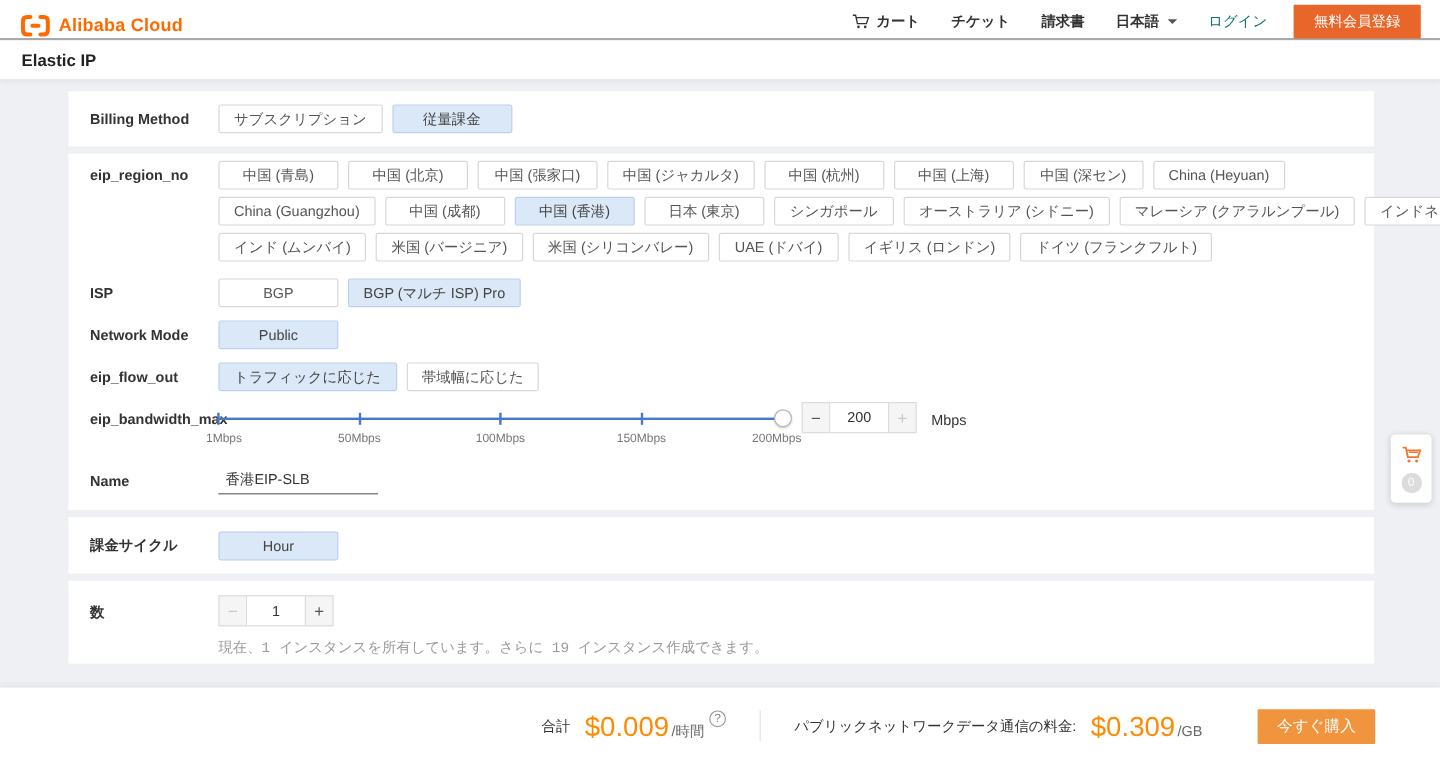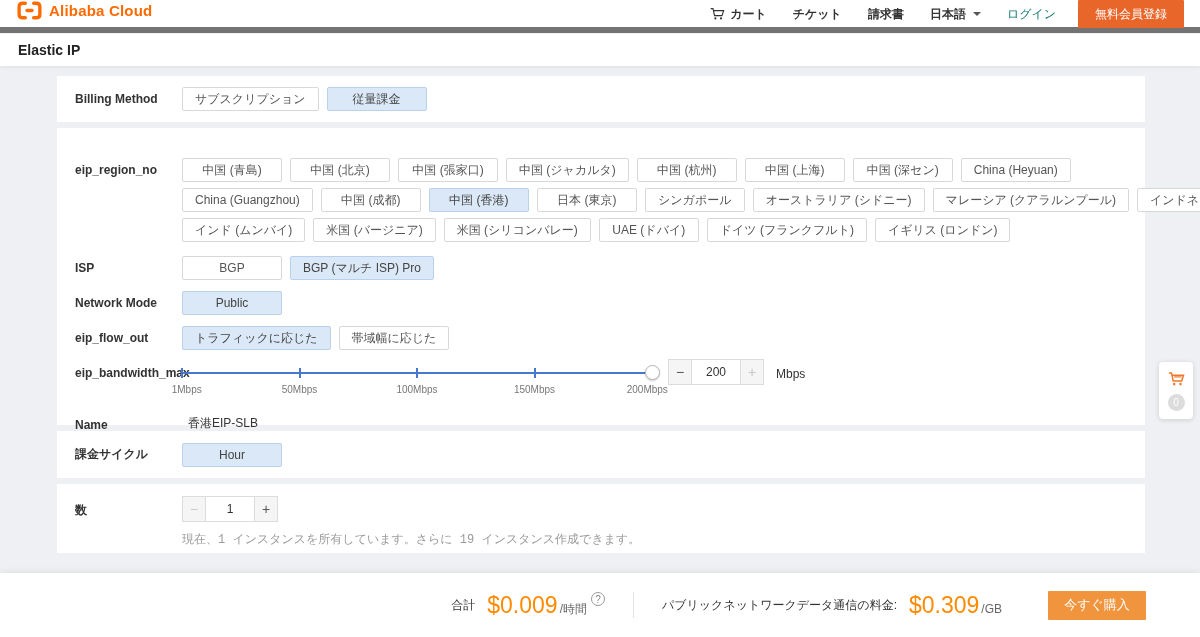--- a/index.html
+++ b/index.html
@@ -4,22 +4,22 @@
 <style>
   * { margin:0; padding:0; box-sizing:border-box; }
   html,body { width:1200px; height:637px; }
   body {
     position:relative; background:#eef0f3; overflow:hidden;
     font-family:"Liberation Sans","DejaVu Sans",sans-serif; color:#333;
   }
   
   .header {
     position:absolute; top:0; left:0; right:0; height:33px; background:#fff;
-    display:flex; align-items:flex-start; padding:0 16px; z-index:20;
-    border-bottom:6px solid #737373;
+    display:flex; align-items:flex-end; padding:0 16px; z-index:20;
+    border-bottom:1px solid #737373;
   }
   .logo { display:flex; align-items:center; gap:6px; }
   .logo-text { color:#ff6a00; font-size:15px; font-weight:bold; letter-spacing:.2px; }
   .nav { margin-left:auto; display:flex; align-items:center; }
   .nav-item { display:flex; align-items:center; gap:5px; font-size:12px; color:#333;
     margin-right:26px; cursor:pointer;font-weight:bold; }
   .caret { width:0; height:0; border-left:4px solid transparent; border-right:4px solid transparent;
     border-top:4px solid #555; margin-left:2px; }
   .login { color:#0f766e; font-size:12px; margin-right:22px; cursor:pointer; }
   .register-btn { background:#e9662a; color:#fff; border:none; height:28px; padding:0 17px;
@@ -27,21 +27,21 @@
   
   .titlebar {
     position:absolute; top:34px; left:0; right:0; height:32px; background:#fff;
     display:flex; align-items:center; padding:0 18px; z-index:15;
     box-shadow:0 2px 3px rgba(0,0,0,.05);
     font-size:14px; font-weight:bold; color:#222;
   }
   
   .card { position:absolute; left:57px; width:1088px; background:#fff; padding-left:18px; z-index:5; }
   .card-billing { top:76px; height:46px; display:flex; align-items:center; }
-  .card-main { top:128px; height:297px; padding-top:30px; }
+  .card-main { top:128px; height:297px; padding-top:6px; }
   .card-cycle { top:431px; height:47px; display:flex; align-items:center; }
   .card-qty { top:484px; height:69px; padding-top:12px; }
 
   .row-label { width:107px; flex-shrink:0; font-size:12px; font-weight:bold; color:#333; }
   .form-row { display:flex; align-items:center; }
 
   .opt {
     height:24px; min-width:100px; padding:0 12px; background:#fff;
     border:1px solid #d8d8d8; border-radius:2px; font-size:12px; color:#555;
     margin-right:8px; cursor:pointer; font-family:inherit; white-space:nowrap;
@@ -190,22 +190,22 @@
         <button class="opt">シンガポール</button>
         <button class="opt">オーストラリア (シドニー)</button>
         <button class="opt">マレーシア (クアラルンプール)</button>
         <button class="opt">インドネシア (ジャカルタ)</button>
       </div>
       <div class="btn-row">
         <button class="opt">インド (ムンバイ)</button>
         <button class="opt">米国 (バージニア)</button>
         <button class="opt">米国 (シリコンバレー)</button>
         <button class="opt">UAE (ドバイ)</button>
+        <button class="opt">イギリス (ロンドン)</button>
         <button class="opt">ドイツ (フランクフルト)</button>
-        <button class="opt">イギリス (ロンドン)</button>
       </div>
     </div>
   </div>
 
   <div class="form-row row-isp">
     <div class="row-label">ISP</div>
     <button class="opt">BGP</button>
     <button class="opt selected">BGP (マルチ ISP) Pro</button>
   </div>
 

